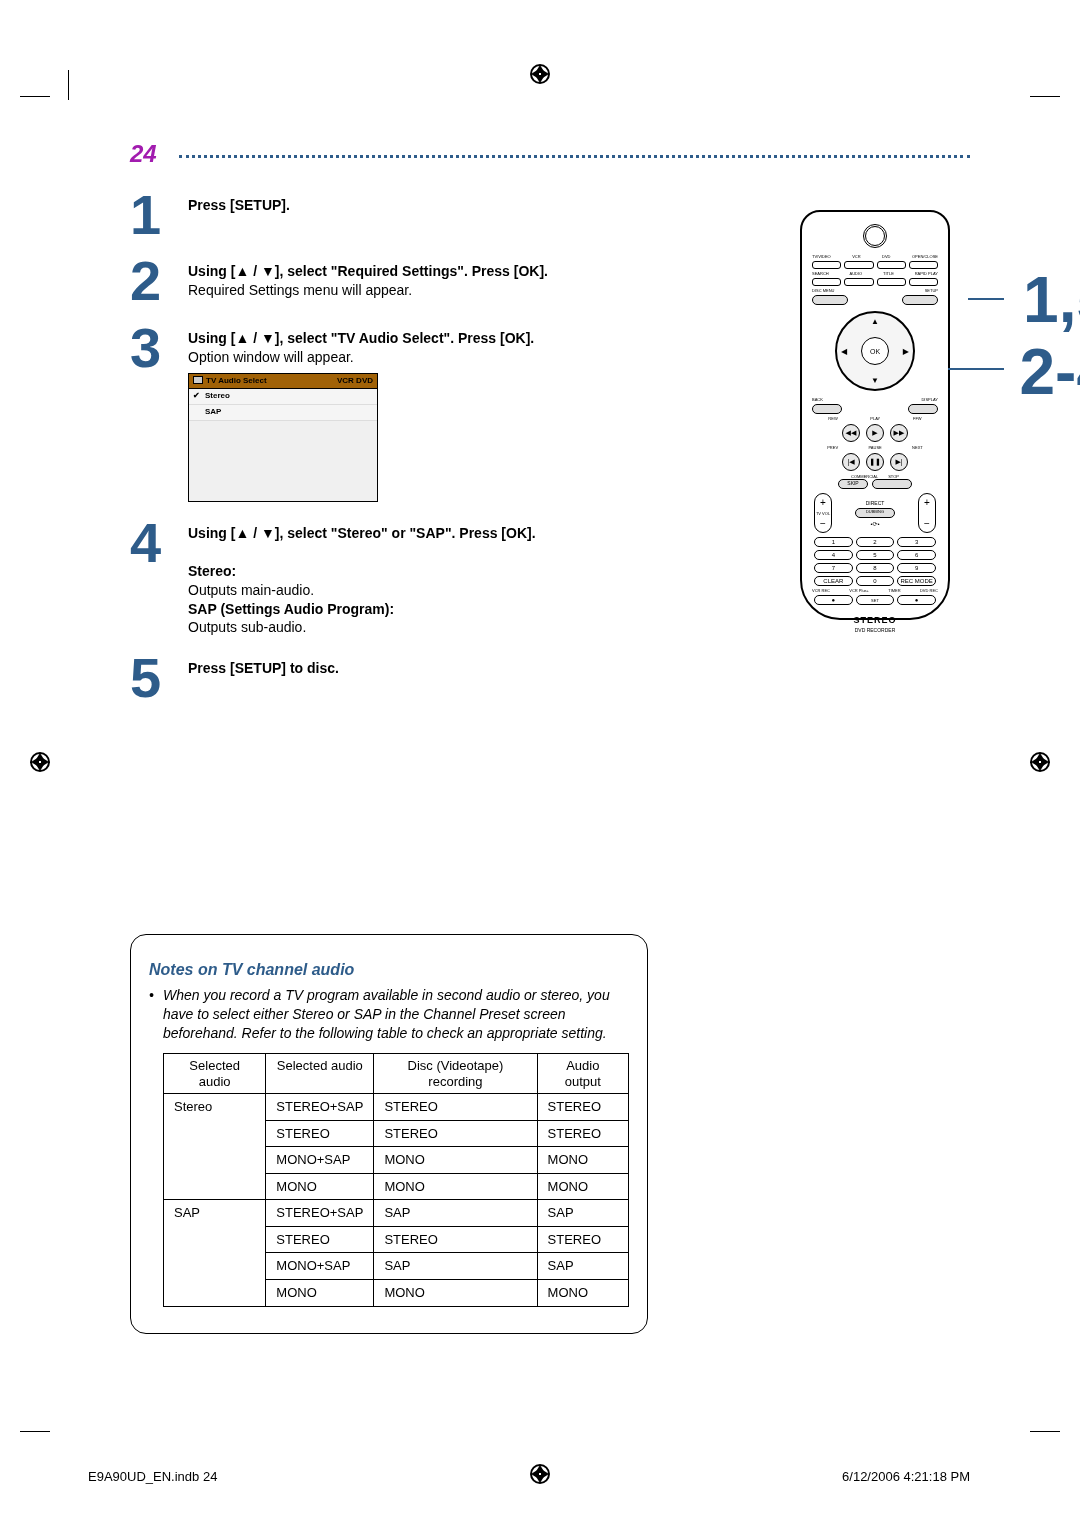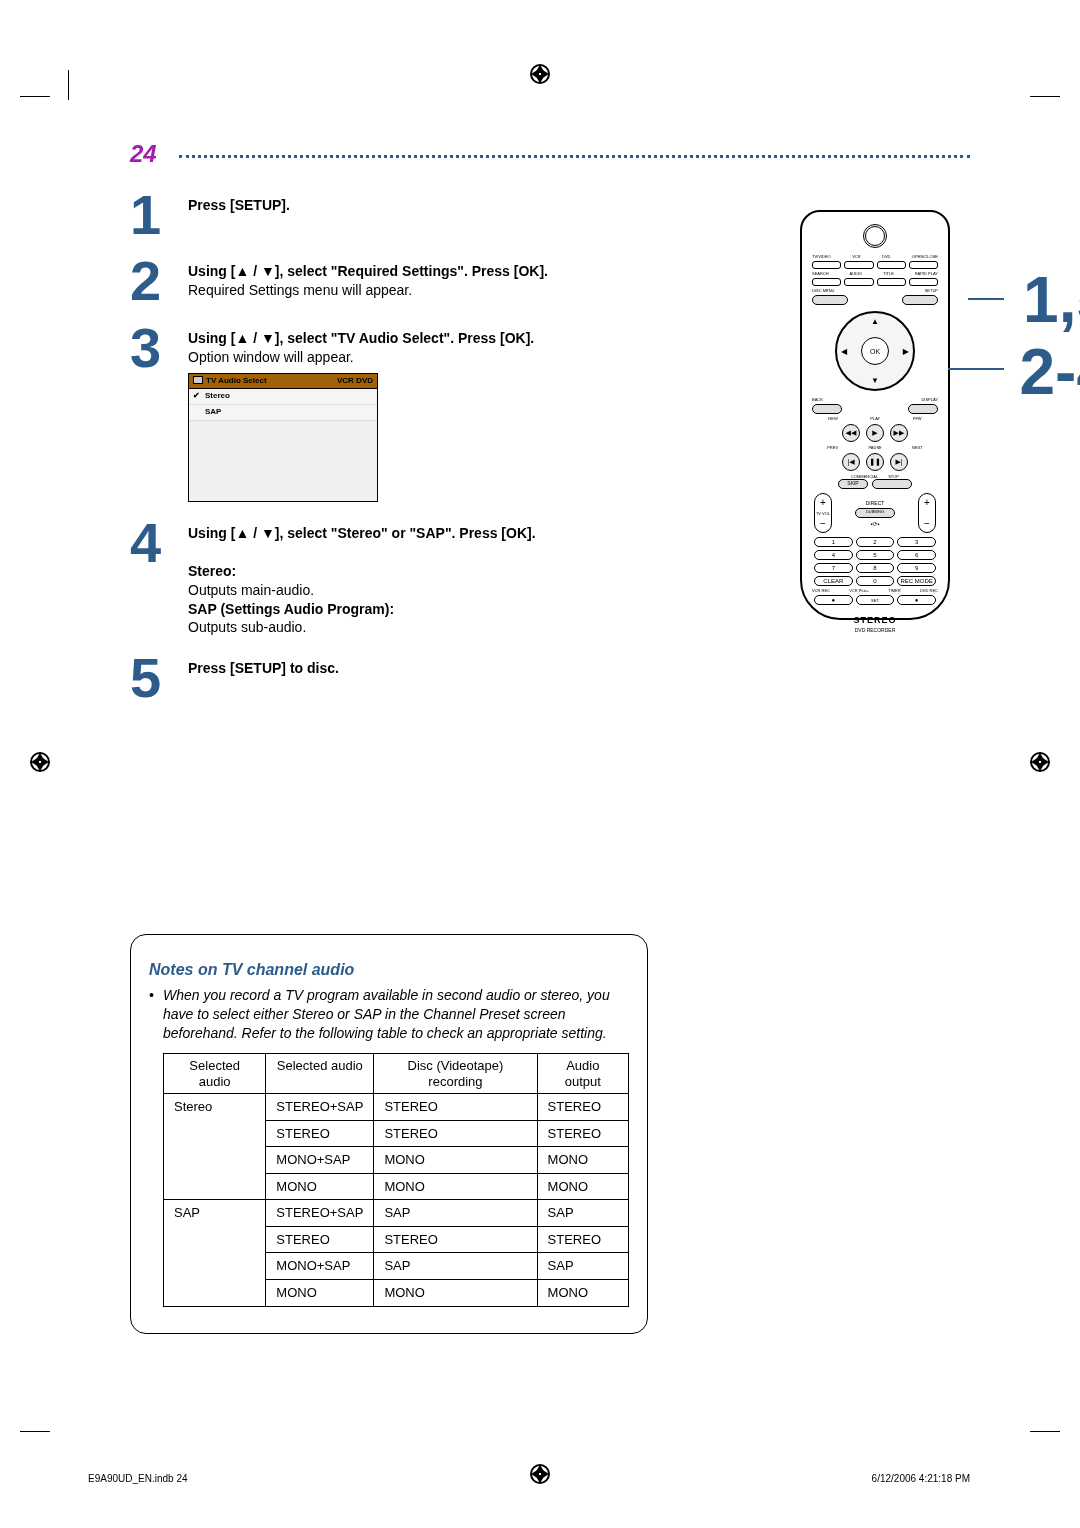--- a/index.html
+++ b/index.html
@@ -168,21 +168,21 @@
   .audio-table th { font-weight: normal; text-align:center; line-height:1.2;}
   
   .footer {
     position: absolute;
     bottom: 44px;
     left: 0;
     right: 0;
     display: flex;
     justify-content: space-between;
     padding: 0 110px 0 88px;
-    font-size: 10px;
+    font-size: 13px;
     color: #000;
   }
   
   
   .print-circle {
     width: 20px; height: 20px; border: 2px solid #000; border-radius:50%;
     position: relative; display:inline-block; background:#fff;
   }
   .print-circle::before, .print-circle::after {
     content:''; position:absolute; width:0; height:0;

